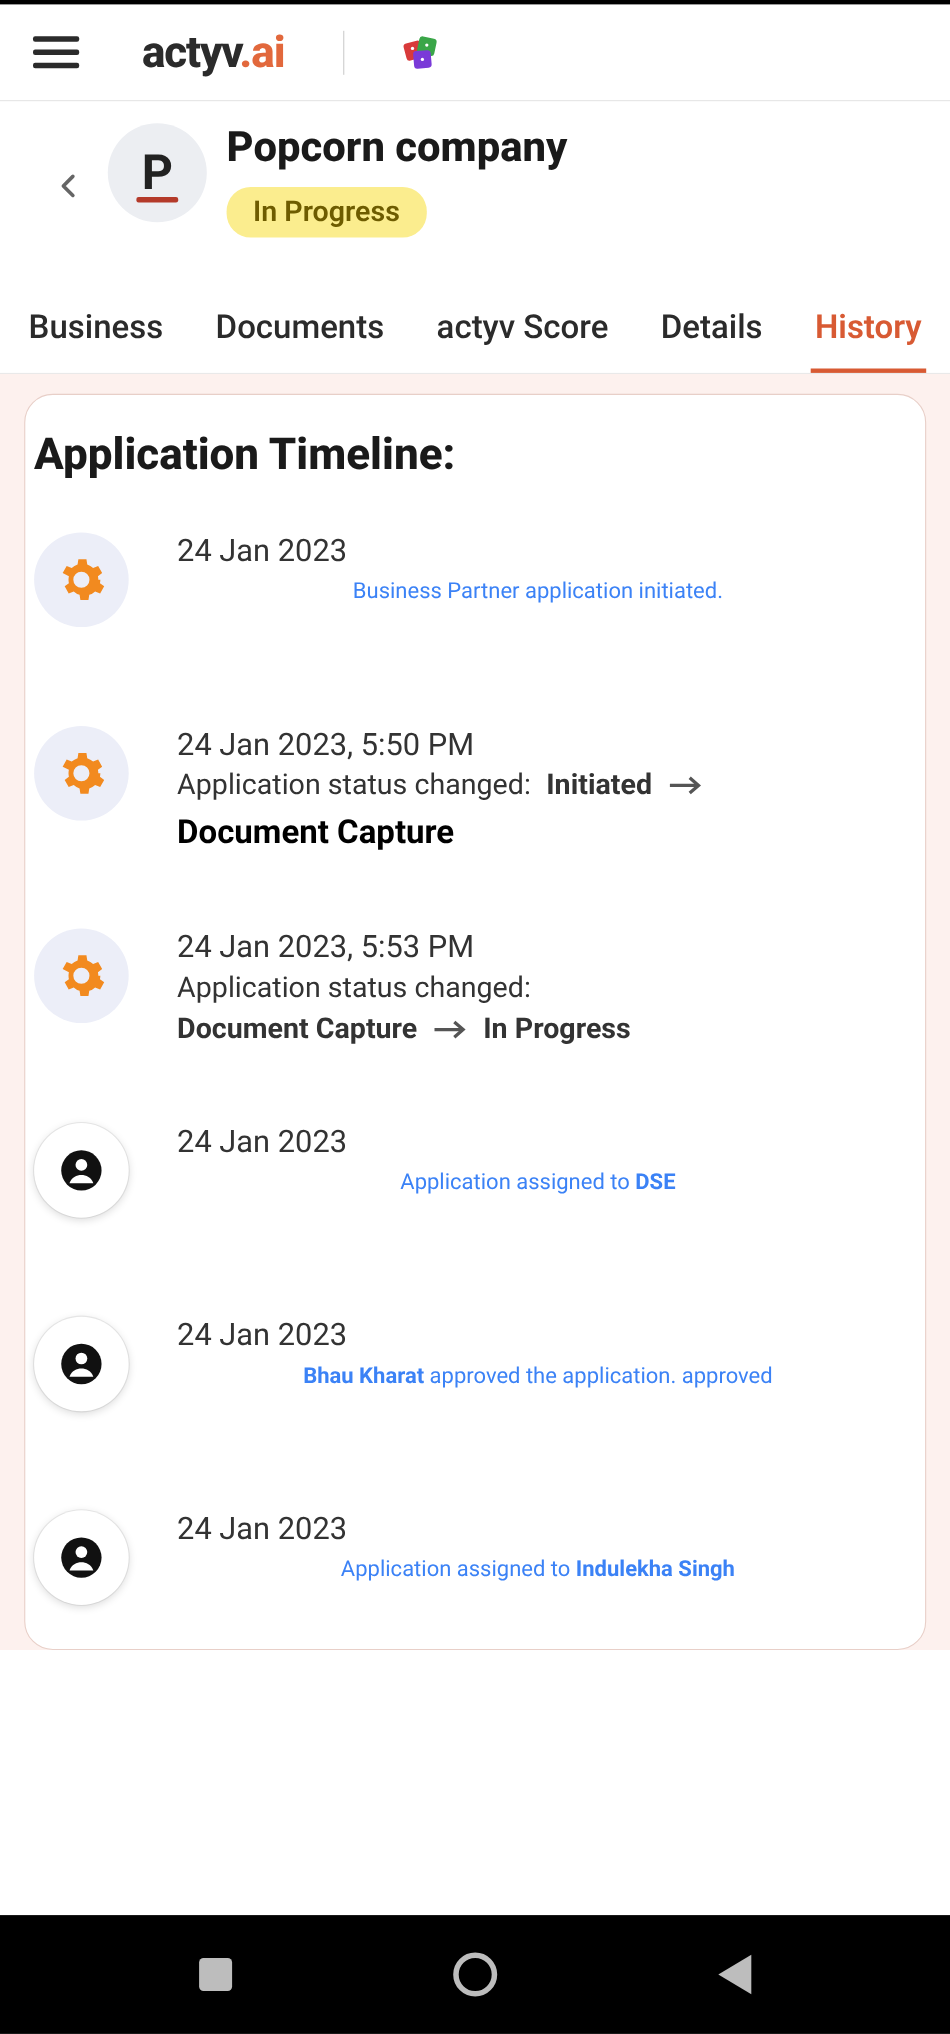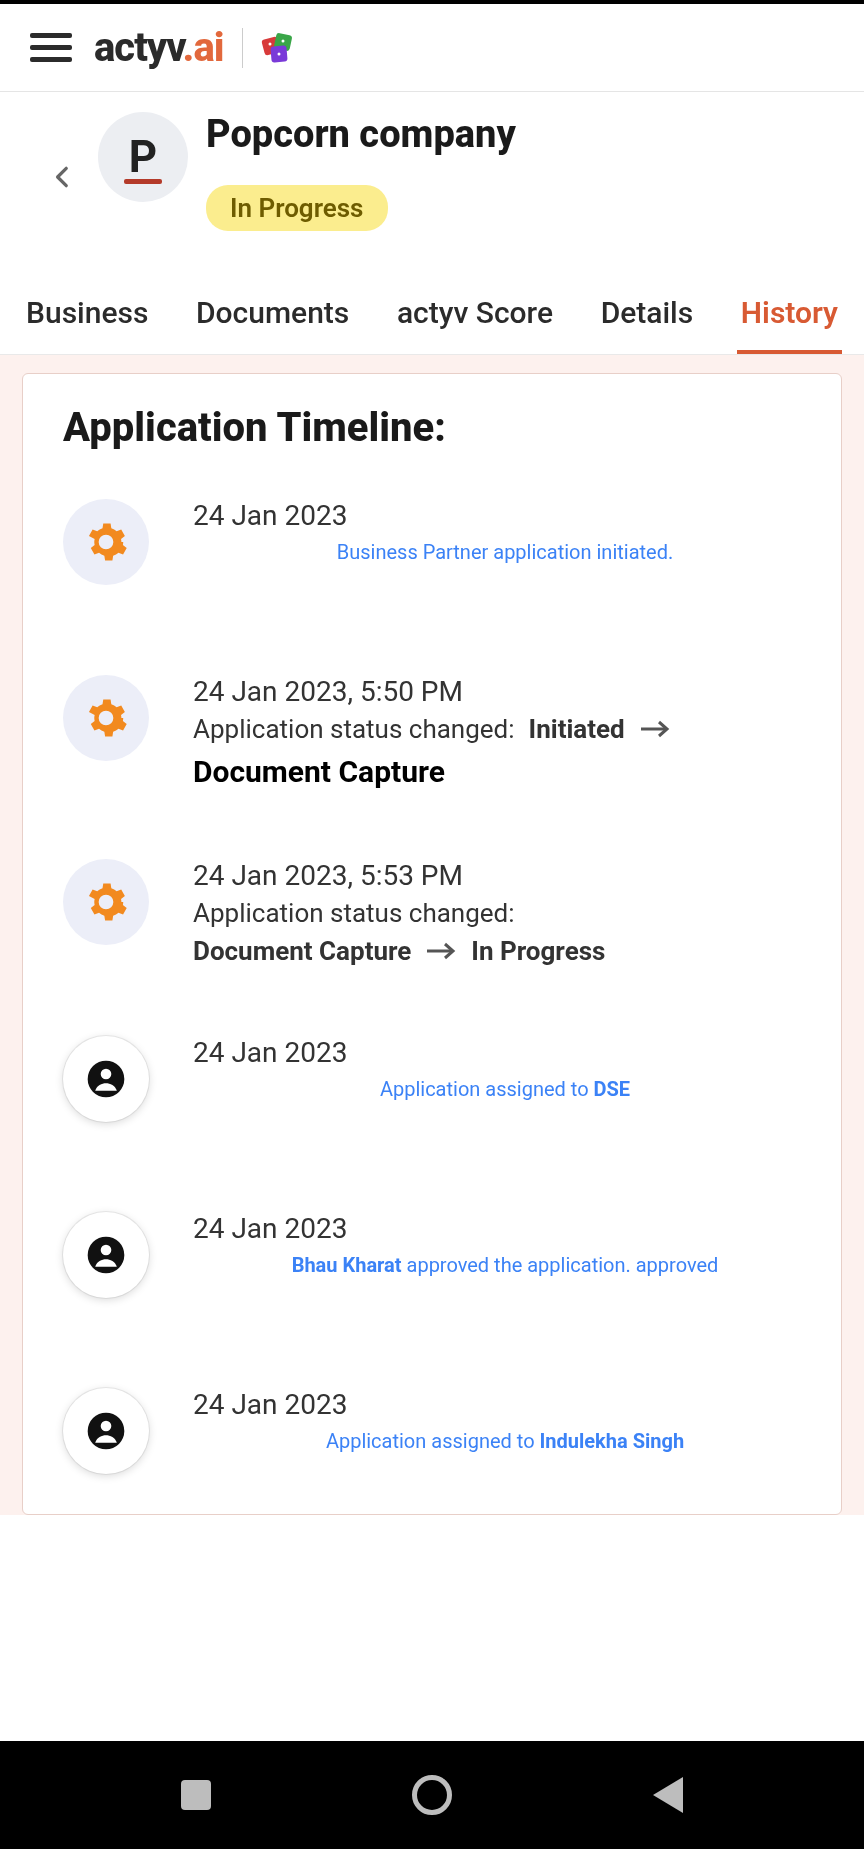--- a/index.html
+++ b/index.html
@@ -10,20 +10,21 @@
     height: 1849px;
     position: relative;
     overflow: hidden;
     border-top: 4px solid #000;
   }
   .topbar {
     display: flex;
     align-items: center;
     padding: 20px 30px 20px 30px;
     border-bottom: 1px solid #e5e5e5;
+    gap: 35px;
   }
   .hamburger {
     width: 42px; height: 42px;
     display: flex; flex-direction: column; justify-content: center; gap: 7px;
     margin-right: 22px;
   }
   .hamburger span { display: block; height: 5px; background: #2b2b2b; border-radius: 2px; }
   .logo { font-size: 40px; font-weight: 800; letter-spacing: -1px; color: #2b2b2b; }
   .logo .ai { color: #e2683c; }
   .logo .dot { color: #e2683c; }
@@ -39,21 +40,21 @@
   .back-chevron { width: 30px; height: 30px; align-self: center; margin-top: 14px; color:#555;}
   .avatar-circle {
     width: 90px; height: 90px; border-radius: 50%;
     background: #eceef2;
     display:flex; align-items:center; justify-content:center;
     font-size: 44px; font-weight: 700; color:#222; position: relative;
   }
   .avatar-circle::after{
     content:""; position:absolute; bottom:18px; left:26px; right:26px; height:5px; background:#b43a2a; border-radius:2px;
   }
-  .company-info h1 { font-size: 38px; font-weight: 800; color:#1a1a1a; margin-bottom:15px;}
+  .company-info h1 { font-size: 38px; font-weight: 800; color:#1a1a1a; margin-bottom:0;}
   .apptype-line { font-size: 28px; color:#333; }
   .apptype-line .strong { font-weight:700; }
   .status-pill {
     display:inline-block; background:#fbed8e; color:#6e5c00;
     padding: 8px 24px; border-radius: 22px; font-size: 26px; font-weight:600;
     margin-top: 14px;
   }
 
   .tabs {
     display:flex; justify-content: space-between;
@@ -61,22 +62,22 @@
     border-bottom: 1px solid #e9e9e9;
   }
   .tab {
     font-size: 30px; color:#2b2b2b; padding: 12px 4px 20px 4px;
     font-weight:500;
   }
   .tab.active { color:#d85a33; border-bottom: 4px solid #d85a33; font-weight:600;}
 
   .content-bg { background:#fdf1ee; padding: 18px 22px 0 22px; height: 1160px;}
   .card {
-    background:#fff; border:1px solid #e8cfc8; border-radius:6px;
-    padding: 30px 24px 18px 40px;
+    background:#fff; border:1px solid #e8cfc8; border-radius:26px;
+    padding: 30px 24px 18px 8px;
     height: 100%;
     overflow: hidden;
   }
   .card h2 { font-size: 40px; font-weight:800; color:#1a1a1a; margin-bottom: 48px;}
 
   .tl-item { display:flex; gap: 44px; margin-bottom: 90px; align-items: flex-start;}
   .tl-item.tight { margin-bottom: 70px; }
   .tl-icon {
     width: 86px; height:86px; border-radius:50%;
     display:flex; align-items:center; justify-content:center;

